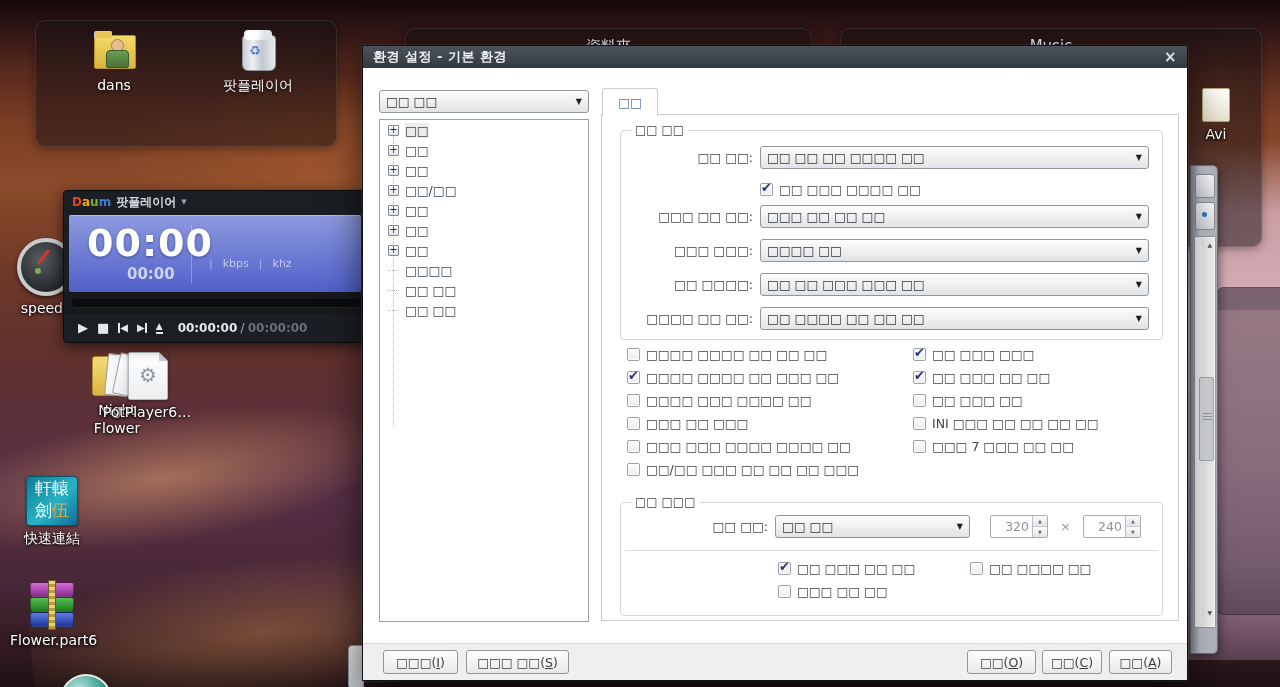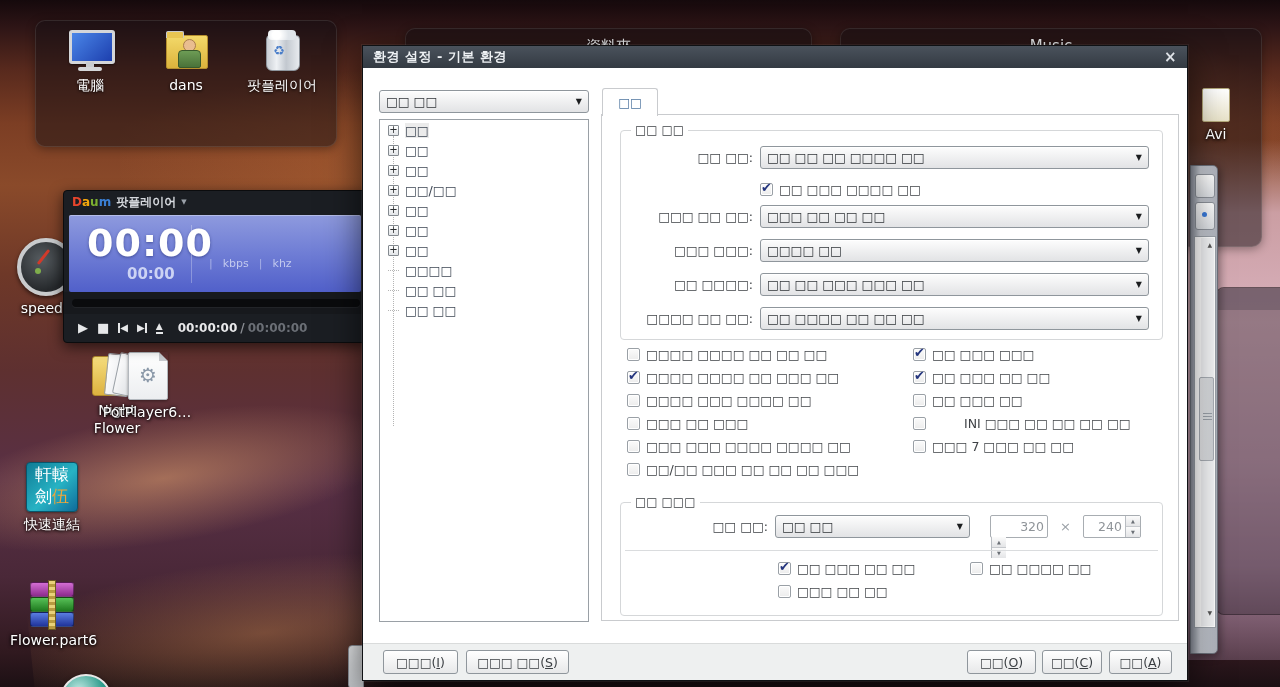--- a/index.html
+++ b/index.html
@@ -169,28 +169,20 @@
   <div class="panel-title">Music</div>
 </div>
 <div class="abs dicon" style="left:1186px;top:88px;width:60px;">
   <div class="ic-avipage" style="margin:0 auto;"></div>
   <span class="dlabel">Avi</span>
 </div>
 
 <div class="abs panel ql">
   <div class="ql-items">
     <div class="ql-item">
-      <div class="gicon ic-monitor">
-          <div class="scr"></div>
-          <div class="neck"></div>
-          <div class="base"></div>
-        </div>
-      <span class="ql-label">電腦</span>
-    </div>
-    <div class="ql-item">
       <div class="gicon ic-userfolder">
           <div class="tab"></div>
           <div class="fold"></div>
           <div class="head"></div>
           <div class="body"></div>
         </div>
       <span class="ql-label">dans</span>
     </div>
     <div class="ql-item">
       <div class="gicon ic-bin">
@@ -218,21 +210,21 @@
     </div>
   <span class="dlabel">Night Flower</span>
 </div>
 <div class="abs dicon" style="left:103px;top:352px;width:90px;left:102px;">
   <div style="margin-left:26px;" class="ic-setfile">
       <div class="fold"></div>
       <div class="gear">⚙</div>
     </div>
   <span class="dlabel">PotPlayer6…</span>
 </div>
-<div class="abs dicon" style="left:20px;top:462px;width:64px;">
+<div class="abs dicon" style="left:20px;top:476px;width:64px;">
   <div class="ic-game">軒轅<br>劍<span class="g2">伍</span></div>
   <span class="dlabel">快速連結</span>
 </div>
 <div class="abs dicon" style="left:10px;top:580px;width:82px;">
   <div class="ic-rar">
       <div class="bk b1"></div>
       <div class="bk b2"></div>
       <div class="bk b3"></div>
       <div class="zip"></div>
     </div>
@@ -437,38 +429,38 @@
     <label class="chk abs" style="left:311px;top:255px;">
         <span class="chkbox on">
           <span class="tick">✔</span>
         </span>
         <span class="ctxt">□□ □□□ □□ □□</span>
       </label>
     <label class="chk abs" style="left:311px;top:278px;">
         <span class="chkbox"></span>
         <span class="ctxt">□□ □□□ □□</span>
       </label>
-    <label class="chk abs" style="left:311px;top:301px;gap:32px;">
+    <label class="chk abs" style="left:311px;top:301px;">
         <span class="chkbox"></span>
         <span class="ctxt">INI □□□ □□ □□ □□ □□</span>
       </label>
     <label class="chk abs" style="left:311px;top:324px;">
         <span class="chkbox"></span>
         <span class="ctxt">□□□ 7 □□□ □□ □□</span>
       </label>
 
     <div class="group g2">
       <span class="gtitle">□□ □□□</span>
       <div class="frow" style="left:15px;top:12px;">
         <span class="flabel">□□ □□:</span>
         <div class="combo" style="width:195px;">
             <span class="ctext">□□ □□</span>
             <span class="carr">▼</span>
           </div>
-        <div class="spin" style="margin-left:20px;flex-direction:column;">
+        <div class="spin" style="margin-left:20px;">
             <span class="sval">320</span>
             <span class="sbtns">
               <span class="sb">▲</span>
               <span class="sb">▼</span>
             </span>
           </div>
         <span class="times" style="margin:0 12px;">×</span>
         <div class="spin">
             <span class="sval">240</span>
             <span class="sbtns">

